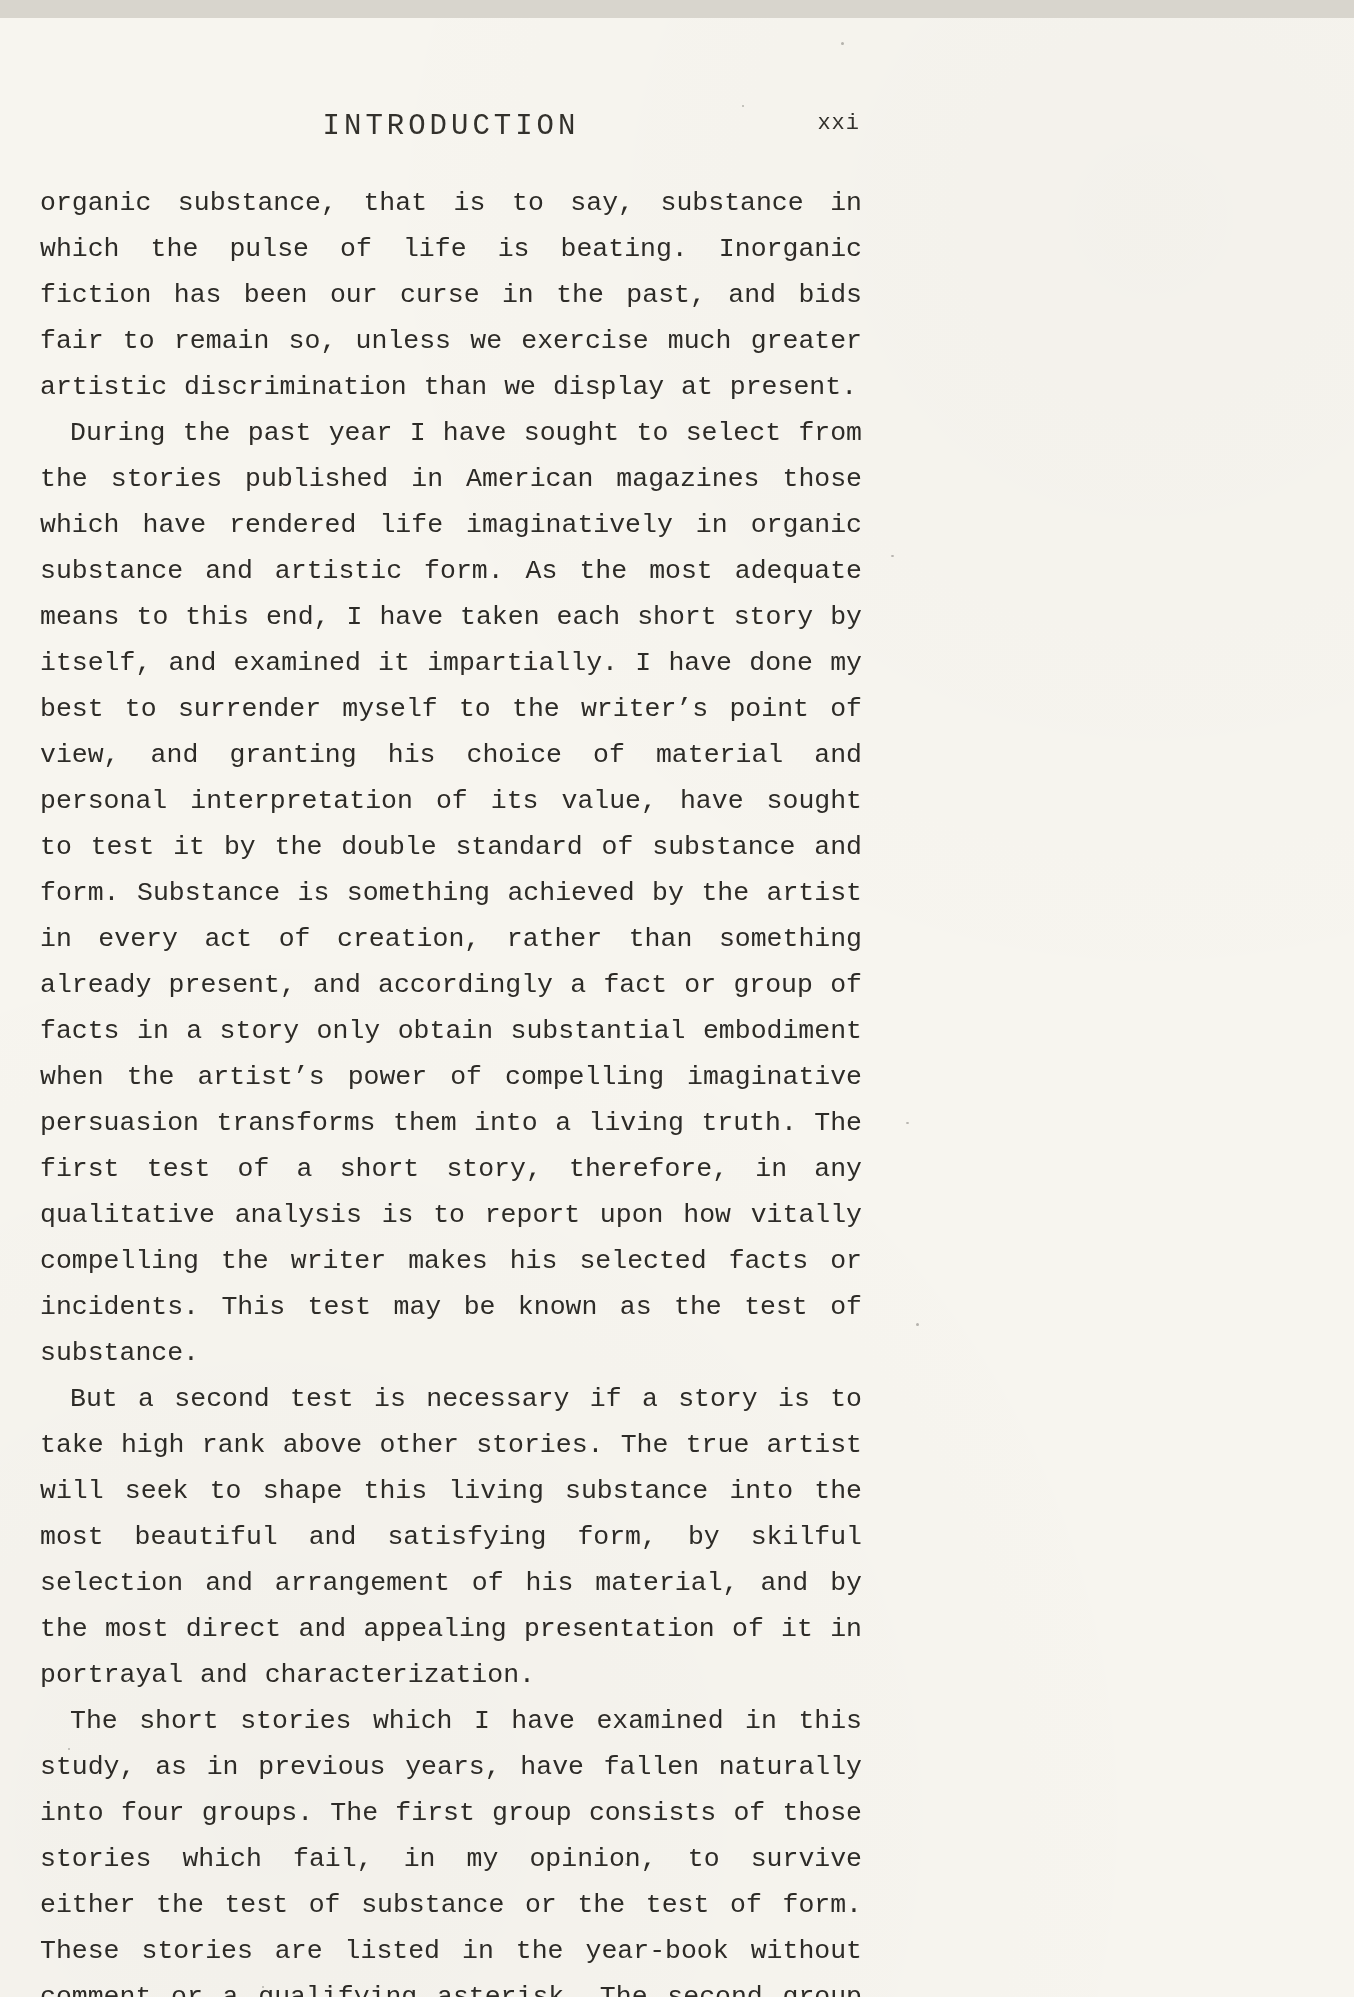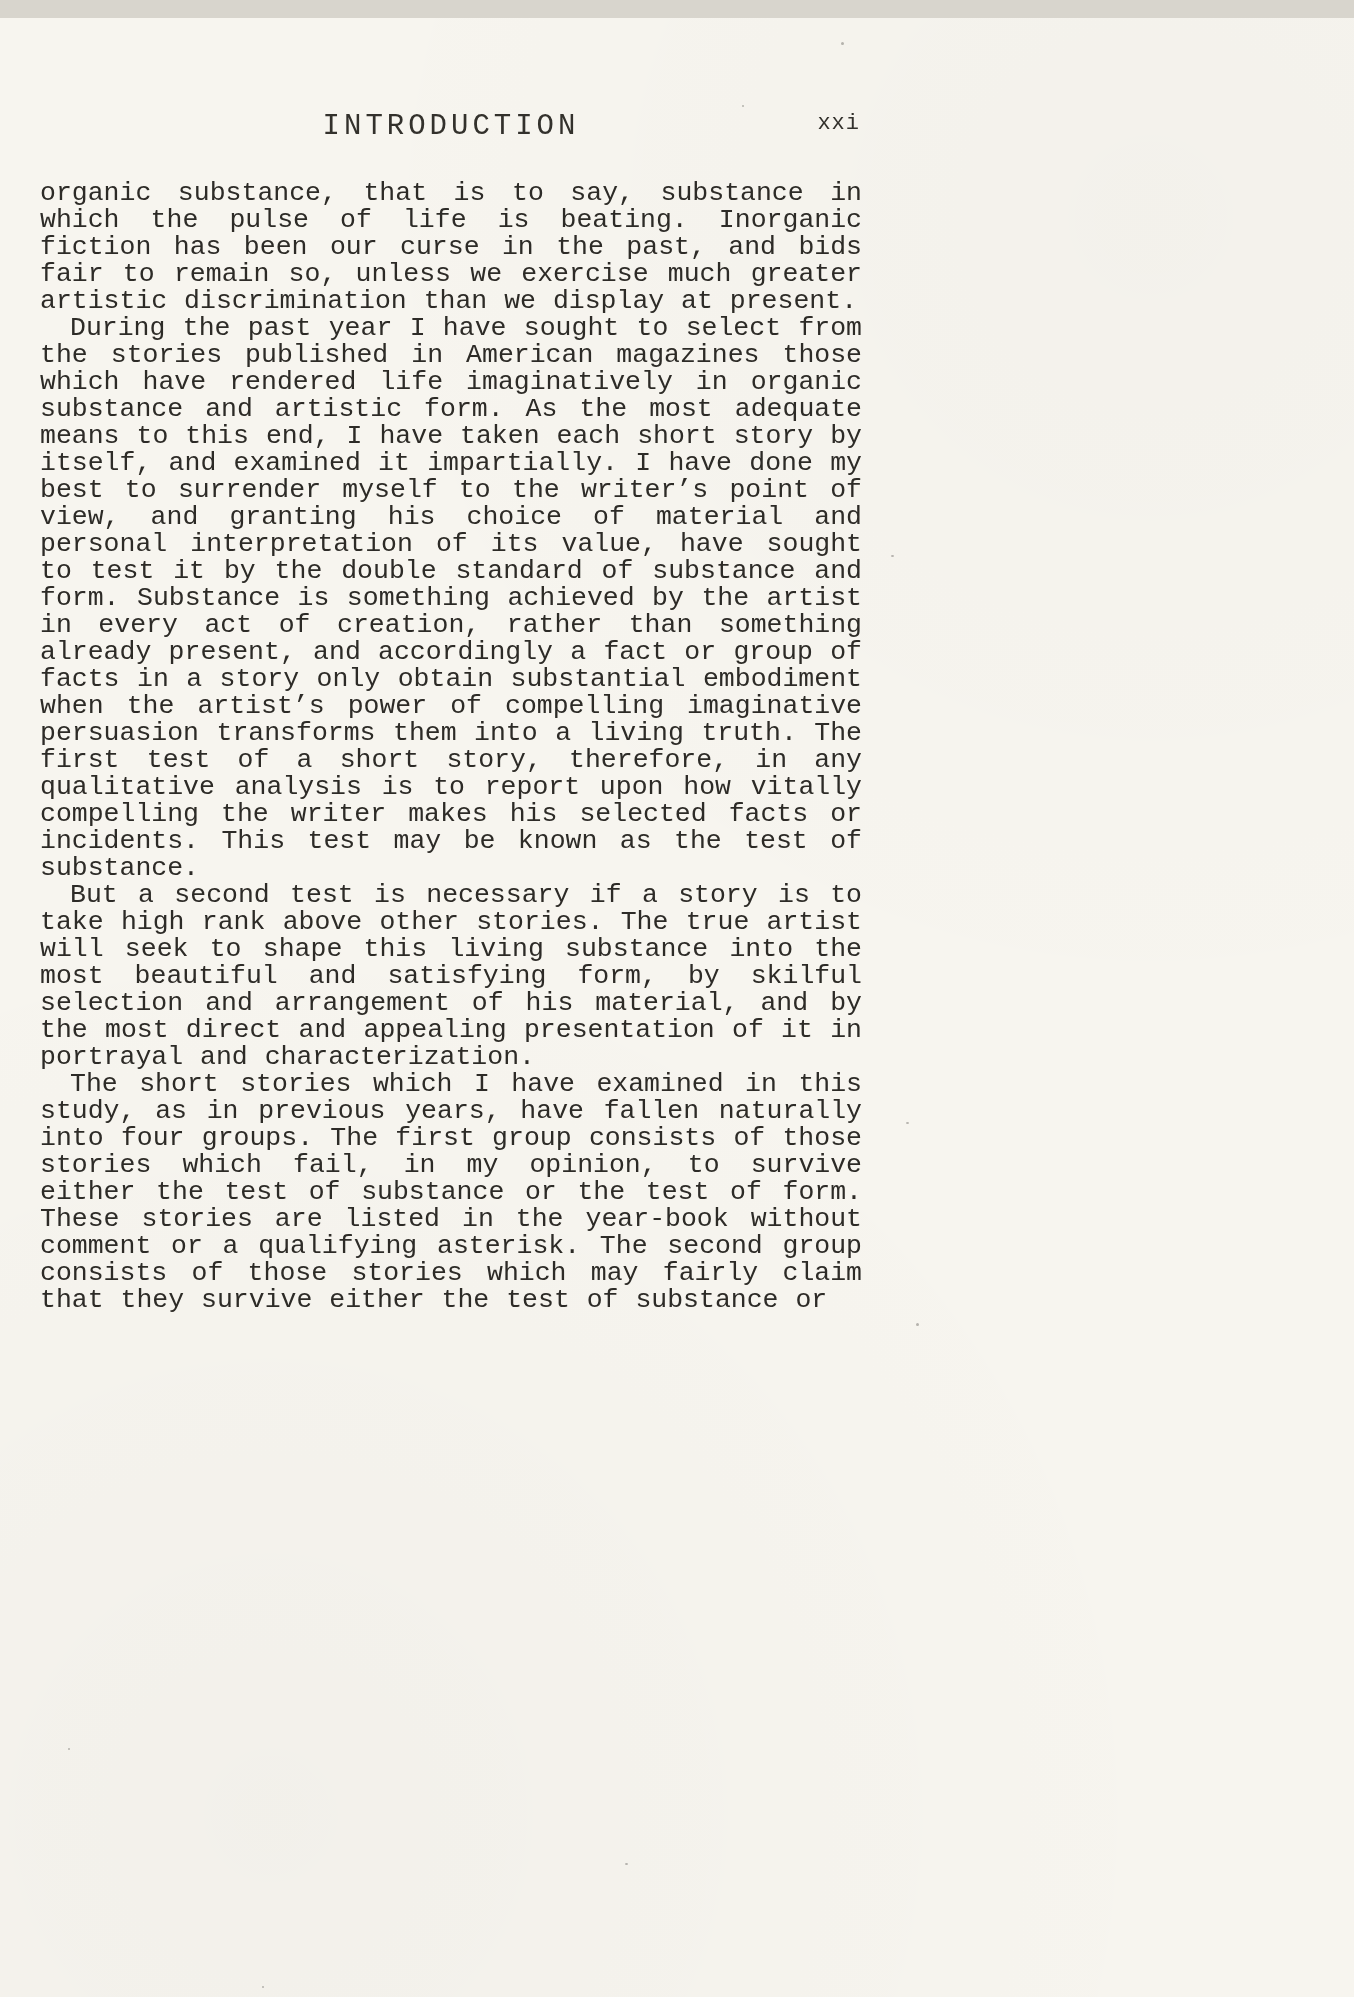--- a/index.html
+++ b/index.html
@@ -43,21 +43,21 @@
     position: absolute;
     right: 2px;
     top: 1px;
     font-size: 22px;
     letter-spacing: 1px;
     color: #33312c;
   }
   .body-text p {
     margin: 0;
     font-size: 26.5px;
-    line-height: 27px;
+    line-height: 46px;
     text-align: justify;
     word-spacing: 1px;
     color: #2d2b27;
   }
   .body-text p.indented {
     text-indent: 30px;
   }
   
   .speck {
     position: absolute;

